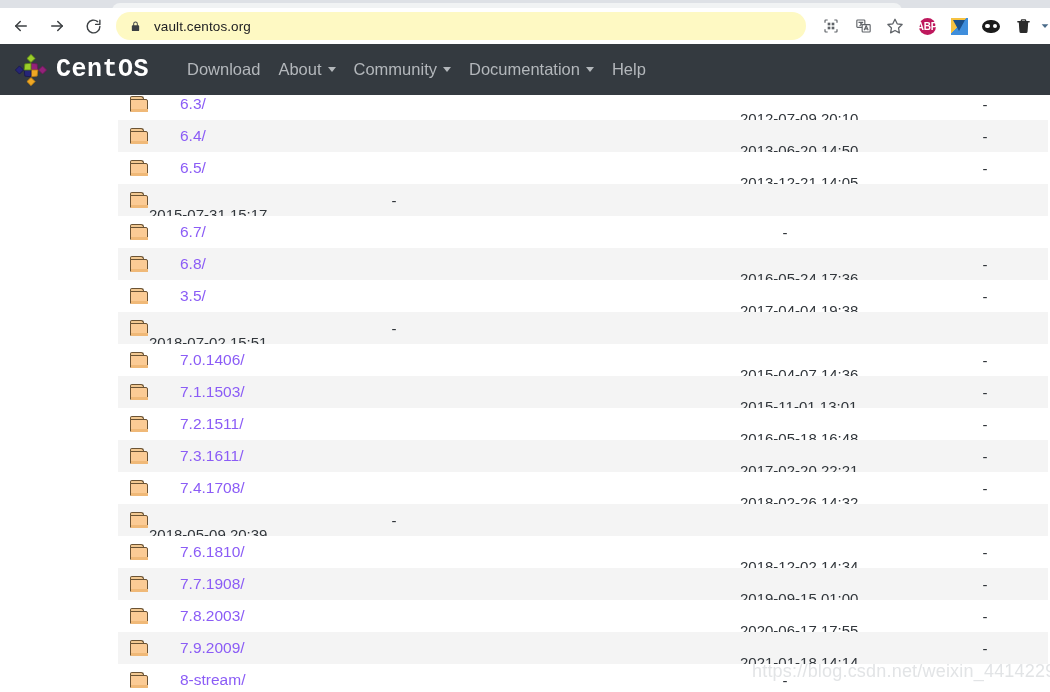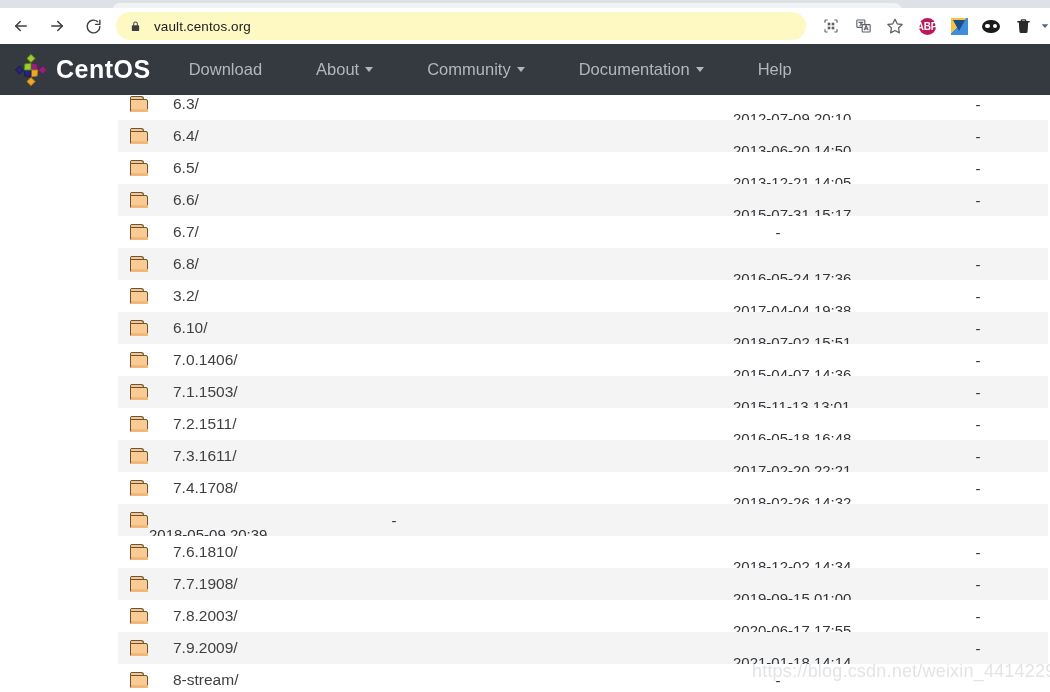--- a/index.html
+++ b/index.html
@@ -172,27 +172,26 @@
     width: 34px; height: 34px;
     position: relative;
     flex: 0 0 auto;
   }
   .brand-name {
     color: #ffffff;
     font-size: 25px;
     font-weight: bold;
     letter-spacing: 0.5px;
     margin-left: 8px;
-    font-family: Liberation Sans, sans-serif;
+    font-family: Liberation Mono, monospace;
   }
   .nav-links {
     display: flex;
     align-items: center;
     margin-left: 38px;
-    gap: 36px;
   }
   .nav-link {
     color: #b3b7bb;
     font-size: 16.5px;
     margin-right: 18px;
     display: flex;
     align-items: center;
     white-space: nowrap;
   }
   .caret {
@@ -246,23 +245,23 @@
     border-radius:0 2px 1px 1px;
   }
   .folder-ico .shade {
     position:absolute;
     left:1px; right:1px; bottom:1px;
     height:3px;
     background:#f0b978;
   }
 
   .name-cell {
-    margin-left: 24px;
+    margin-left: 31px;
     font-size: 15.5px;
-    color: #404040;
+    color: #8b5cf6;
     width: 560px;
     white-space: nowrap;
     overflow: hidden;
   }
   .date-cell {
     font-size: 15px;
     color: #31363b;
     width: 200px;
     white-space: nowrap;
     margin-top: 28px;
@@ -458,21 +457,20 @@
         <a class="name-cell">6.5/</a>
         <span class="date-cell">2013-12-21 14:05</span>
         <span class="size-cell">-</span>
       </div>
       <div class="row alt">
         <span class="folder-ico">
           <span class="back"></span>
           <span class="body"></span>
           <span class="shade"></span>
         </span>
-        <a class="name-cell">6.6/</a>
         <span class="date-cell">2015-07-31 15:17</span>
         <span class="size-cell">-</span>
       </div>
       <div class="row">
         <span class="folder-ico">
           <span class="back"></span>
           <span class="body"></span>
           <span class="shade"></span>
         </span>
         <a class="name-cell">6.7/</a>
@@ -487,52 +485,51 @@
         <a class="name-cell">6.8/</a>
         <span class="date-cell">2016-05-24 17:36</span>
         <span class="size-cell">-</span>
       </div>
       <div class="row">
         <span class="folder-ico">
           <span class="back"></span>
           <span class="body"></span>
           <span class="shade"></span>
         </span>
-        <a class="name-cell">3.2/</a>
+        <a class="name-cell">3.5/</a>
         <span class="date-cell">2017-04-04 19:38</span>
         <span class="size-cell">-</span>
       </div>
       <div class="row alt">
         <span class="folder-ico">
           <span class="back"></span>
           <span class="body"></span>
           <span class="shade"></span>
         </span>
-        <a class="name-cell">6.10/</a>
         <span class="date-cell">2018-07-02 15:51</span>
         <span class="size-cell">-</span>
       </div>
       <div class="row">
         <span class="folder-ico">
           <span class="back"></span>
           <span class="body"></span>
           <span class="shade"></span>
         </span>
         <a class="name-cell">7.0.1406/</a>
         <span class="date-cell">2015-04-07 14:36</span>
         <span class="size-cell">-</span>
       </div>
       <div class="row alt">
         <span class="folder-ico">
           <span class="back"></span>
           <span class="body"></span>
           <span class="shade"></span>
         </span>
         <a class="name-cell">7.1.1503/</a>
-        <span class="date-cell">2015-11-13 13:01</span>
+        <span class="date-cell">2015-11-01 13:01</span>
         <span class="size-cell">-</span>
       </div>
       <div class="row">
         <span class="folder-ico">
           <span class="back"></span>
           <span class="body"></span>
           <span class="shade"></span>
         </span>
         <a class="name-cell">7.2.1511/</a>
         <span class="date-cell">2016-05-18 16:48</span>

